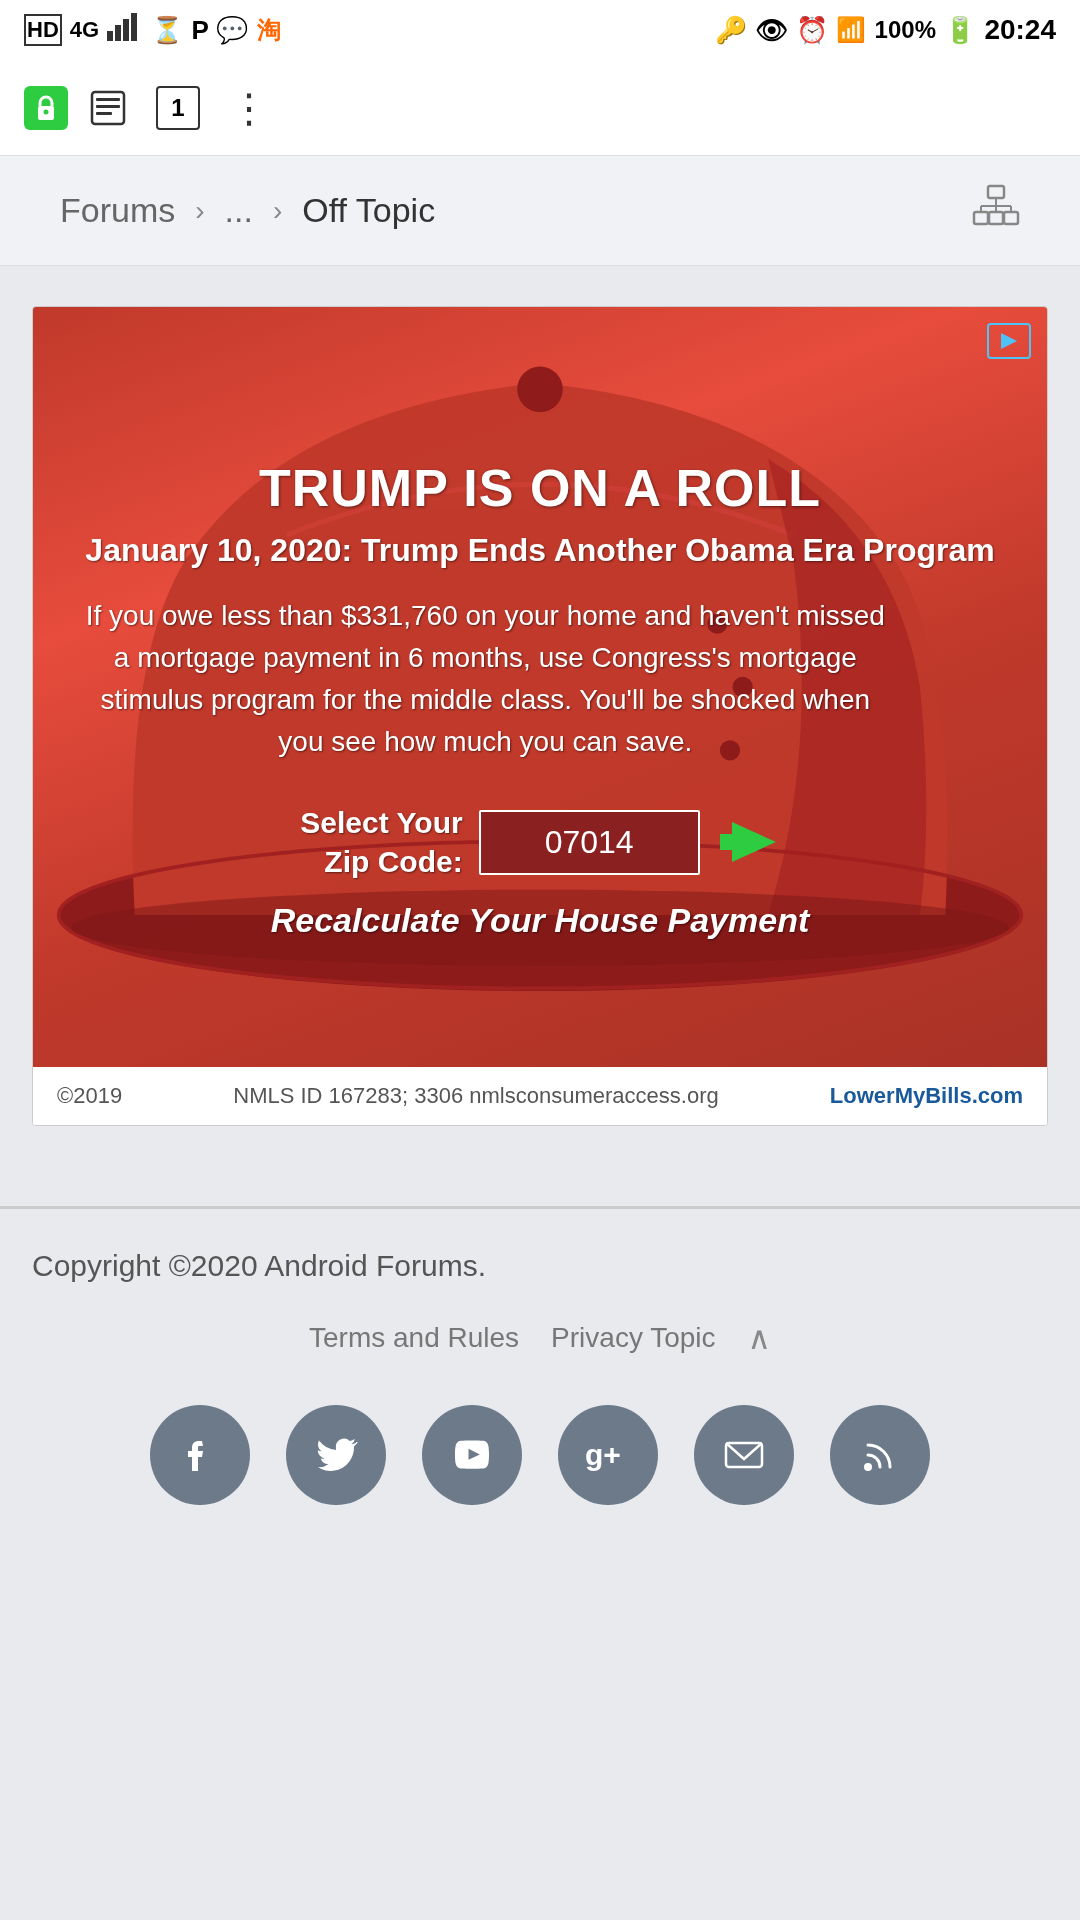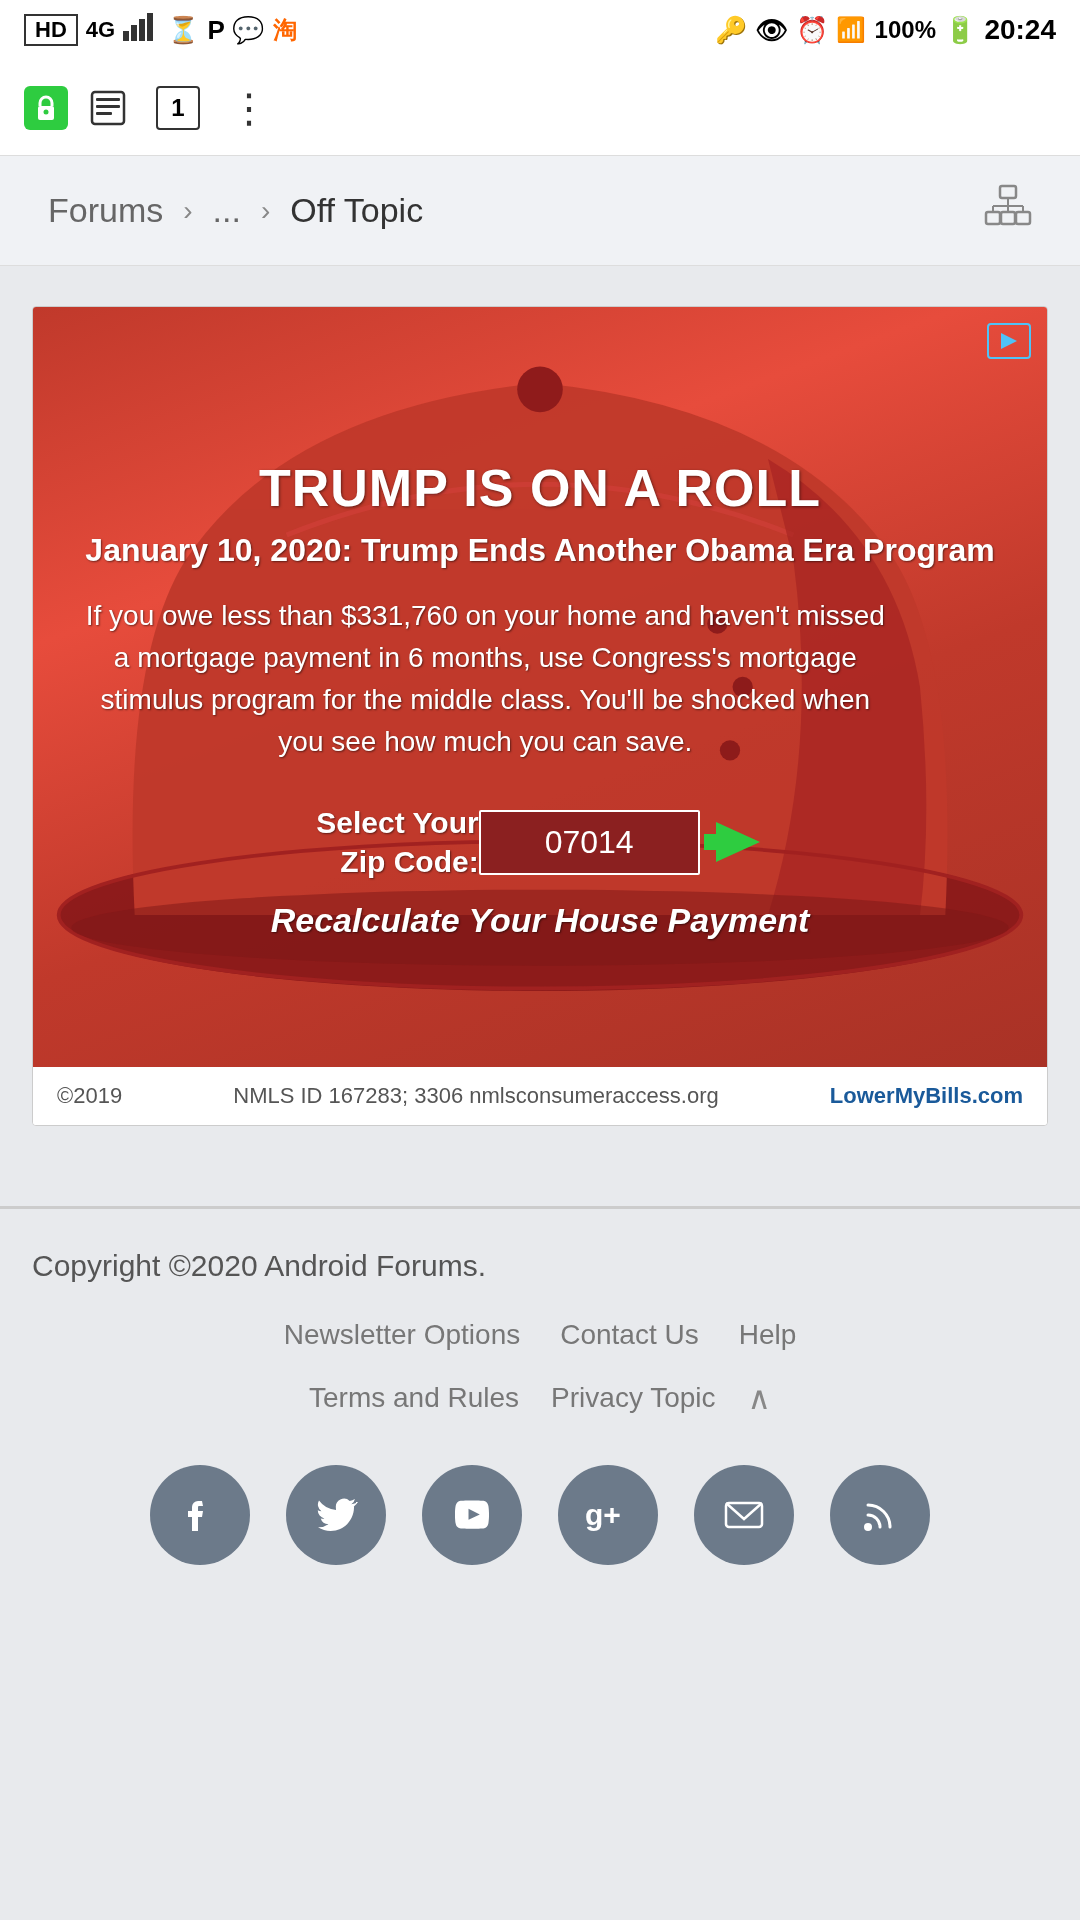--- a/index.html
+++ b/index.html
@@ -91,21 +91,21 @@
       align-items: center;
       justify-content: center;
       font-size: 24px;
       font-weight: bold;
     }
 
     
     .breadcrumb-bar {
       width: 100%;
       background: #f0f2f5;
-      padding: 28px 48px;
+      padding: 28px 60px;
       display: flex;
       align-items: center;
       justify-content: space-between;
       border-bottom: 1px solid #ddd;
     }
     .breadcrumb-left {
       display: flex;
       align-items: center;
       gap: 20px;
       font-size: 34px;
@@ -214,20 +214,21 @@
       font-size: 28px;
       line-height: 1.5;
       text-shadow: 1px 1px 2px rgba(0,0,0,0.5);
       margin-bottom: 40px;
       max-width: 800px;
     }
     .ad-zip-row {
       display: flex;
       align-items: center;
       justify-content: center;
+      gap: 16px;
       margin-bottom: 20px;
     }
     .ad-zip-label {
       font-size: 30px;
       font-weight: bold;
       text-shadow: 1px 1px 2px rgba(0,0,0,0.5);
       text-align: right;
       line-height: 1.3;
     }
     .ad-zip-input {
@@ -322,21 +323,21 @@
       color: #fff;
       font-size: 42px;
       cursor: pointer;
     }
   </style>
 </head>
 <body>
 
 <div class="status-bar">
   <div class="status-left">
-    <span style="font-size:22px;font-weight:bold;border:2px solid #333;padding:1px 9px;">HD</span>
+    <span style="font-size:22px;font-weight:bold;border:2px solid #333;padding:1px 1px;">HD</span>
     <span style="font-size:22px;">4G</span>
     <span>
       <svg width="36" height="28" viewBox="0 0 36 28">
         <rect x="0" y="18" width="6" height="10" fill="#333"></rect>
         <rect x="8" y="12" width="6" height="16" fill="#333"></rect>
         <rect x="16" y="6" width="6" height="22" fill="#333"></rect>
         <rect x="24" y="0" width="6" height="28" fill="#333"></rect>
       </svg>
     </span>
     <span style="font-size:26px;">⏳</span>
@@ -460,25 +461,20 @@
     </div>
   </div>
 
 </div>
 
 <div style="height:2px; background:#ccc; margin:0 0 0 0;"></div>
 
 <div class="page-footer">
   <div class="footer-copyright">Copyright ©2020 Android Forums.</div>
 
-  <div class="footer-links-row">
-    <a class="footer-link">Newsletter Options</a>
-    <a class="footer-link">Contact Us</a>
-    <a class="footer-link">Help</a>
-  </div>
 
   <div class="footer-links-row2">
     <a class="footer-link2">Terms and Rules</a>
     <a class="footer-link2">Privacy Topic</a>
     <span class="footer-chevron-up">∧</span>
   </div>
 
   <div class="social-icons-row">
     <div class="social-icon">
       <svg width="44" height="44" viewBox="0 0 44 44" fill="white">

